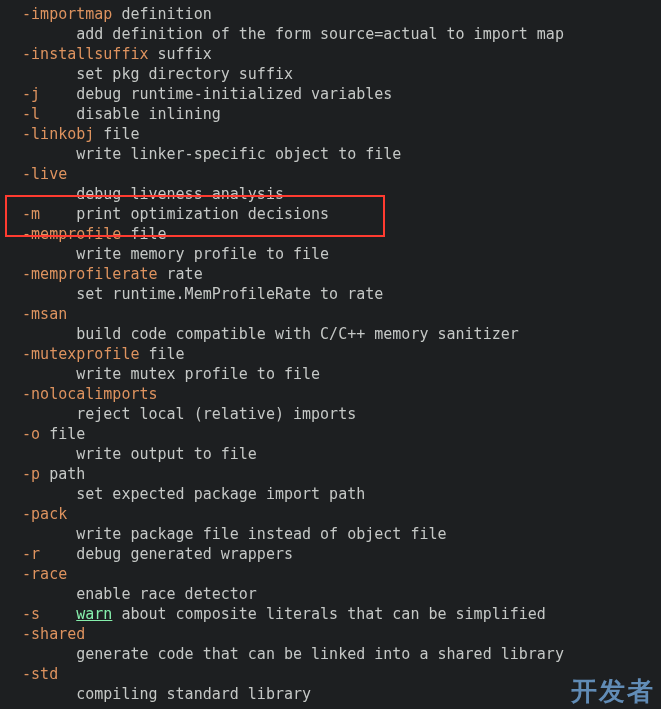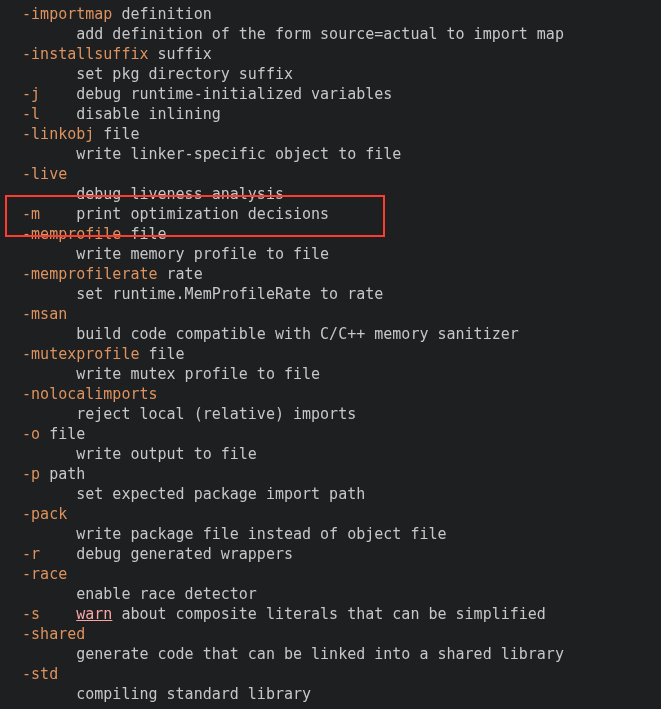--- a/index.html
+++ b/index.html
@@ -19,21 +19,21 @@
     padding: 4px;
     white-space: pre;
   }
   .line {
     display: block;
   }
   .flag {
     color: #de935f;
   }
   .warn {
-    color: #fca5a5;
+    color: #86efac;
     text-decoration: underline;
   }
   .hilite {
     position: absolute;
     border: 2px solid #ff3b30;
     box-sizing: border-box;
     pointer-events: none;
   }
   .watermark {
     position: absolute;
@@ -58,13 +58,14 @@
   }
 </style>
 </head>
 <body>
 
 <div class="terminal" id="terminal-root"><span class="line"><span class="flag">  -importmap</span><span> definition</span></span><span class="line"><span>        add definition of the form source=actual to import map</span></span><span class="line"><span class="flag">  -installsuffix</span><span> suffix</span></span><span class="line"><span>        set pkg directory suffix</span></span><span class="line"><span class="flag">  -j</span><span>    debug runtime-initialized variables</span></span><span class="line"><span class="flag">  -l</span><span>    disable inlining</span></span><span class="line"><span class="flag">  -linkobj</span><span> file</span></span><span class="line"><span>        write linker-specific object to file</span></span><span class="line"><span class="flag">  -live</span></span><span class="line"><span>        debug liveness analysis</span></span><span class="line"><span class="flag">  -m</span><span>    print optimization decisions</span></span><span class="line"><span class="flag">  -memprofile</span><span> file</span></span><span class="line"><span>        write memory profile to file</span></span><span class="line"><span class="flag">  -memprofilerate</span><span> rate</span></span><span class="line"><span>        set runtime.MemProfileRate to rate</span></span><span class="line"><span class="flag">  -msan</span></span><span class="line"><span>        build code compatible with C/C++ memory sanitizer</span></span><span class="line"><span class="flag">  -mutexprofile</span><span> file</span></span><span class="line"><span>        write mutex profile to file</span></span><span class="line"><span class="flag">  -nolocalimports</span></span><span class="line"><span>        reject local (relative) imports</span></span><span class="line"><span class="flag">  -o</span><span> file</span></span><span class="line"><span>        write output to file</span></span><span class="line"><span class="flag">  -p</span><span> path</span></span><span class="line"><span>        set expected package import path</span></span><span class="line"><span class="flag">  -pack</span></span><span class="line"><span>        write package file instead of object file</span></span><span class="line"><span class="flag">  -r</span><span>    debug generated wrappers</span></span><span class="line"><span class="flag">  -race</span></span><span class="line"><span>        enable race detector</span></span><span class="line"><span class="flag">  -s</span><span>    </span><span class="warn">warn</span><span> about composite literals that can be simplified</span></span><span class="line"><span class="flag">  -shared</span></span><span class="line"><span>        generate code that can be linked into a shared library</span></span><span class="line"><span class="flag">  -std</span></span><span class="line"><span>        compiling standard library</span></span></div>
 
 <div class="hilite" id="hilite-box" style="left: 5px; top: 195px; width: 380px; height: 42px;"></div>
 
 <div class="watermark">
+  <div class="wk-top">开发者</div>
 </div>
 
 </body></html>

